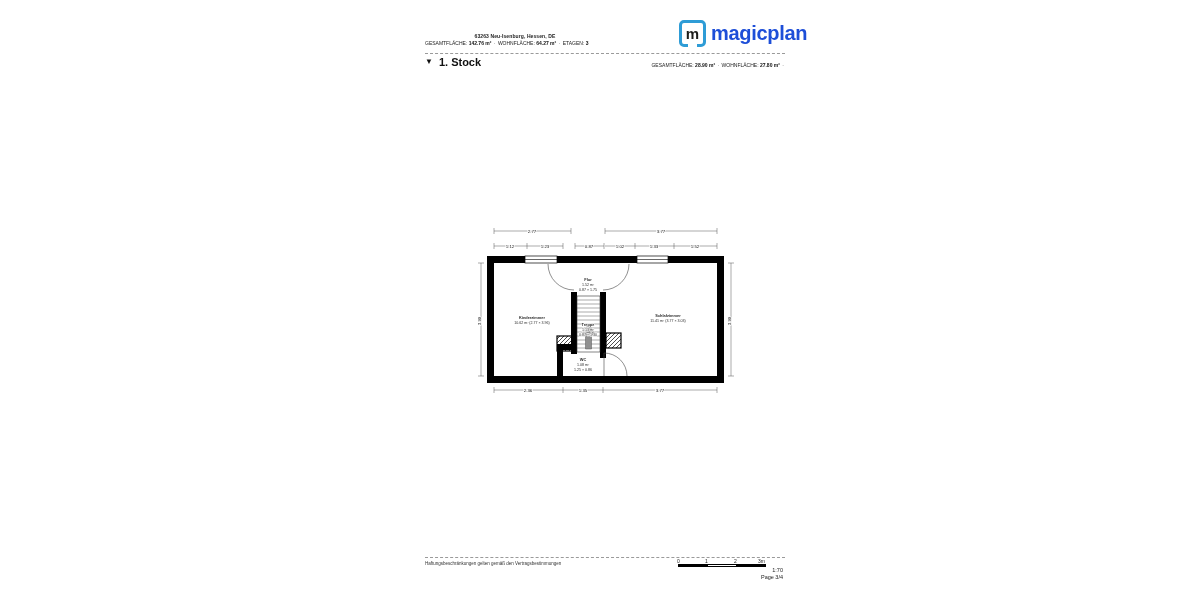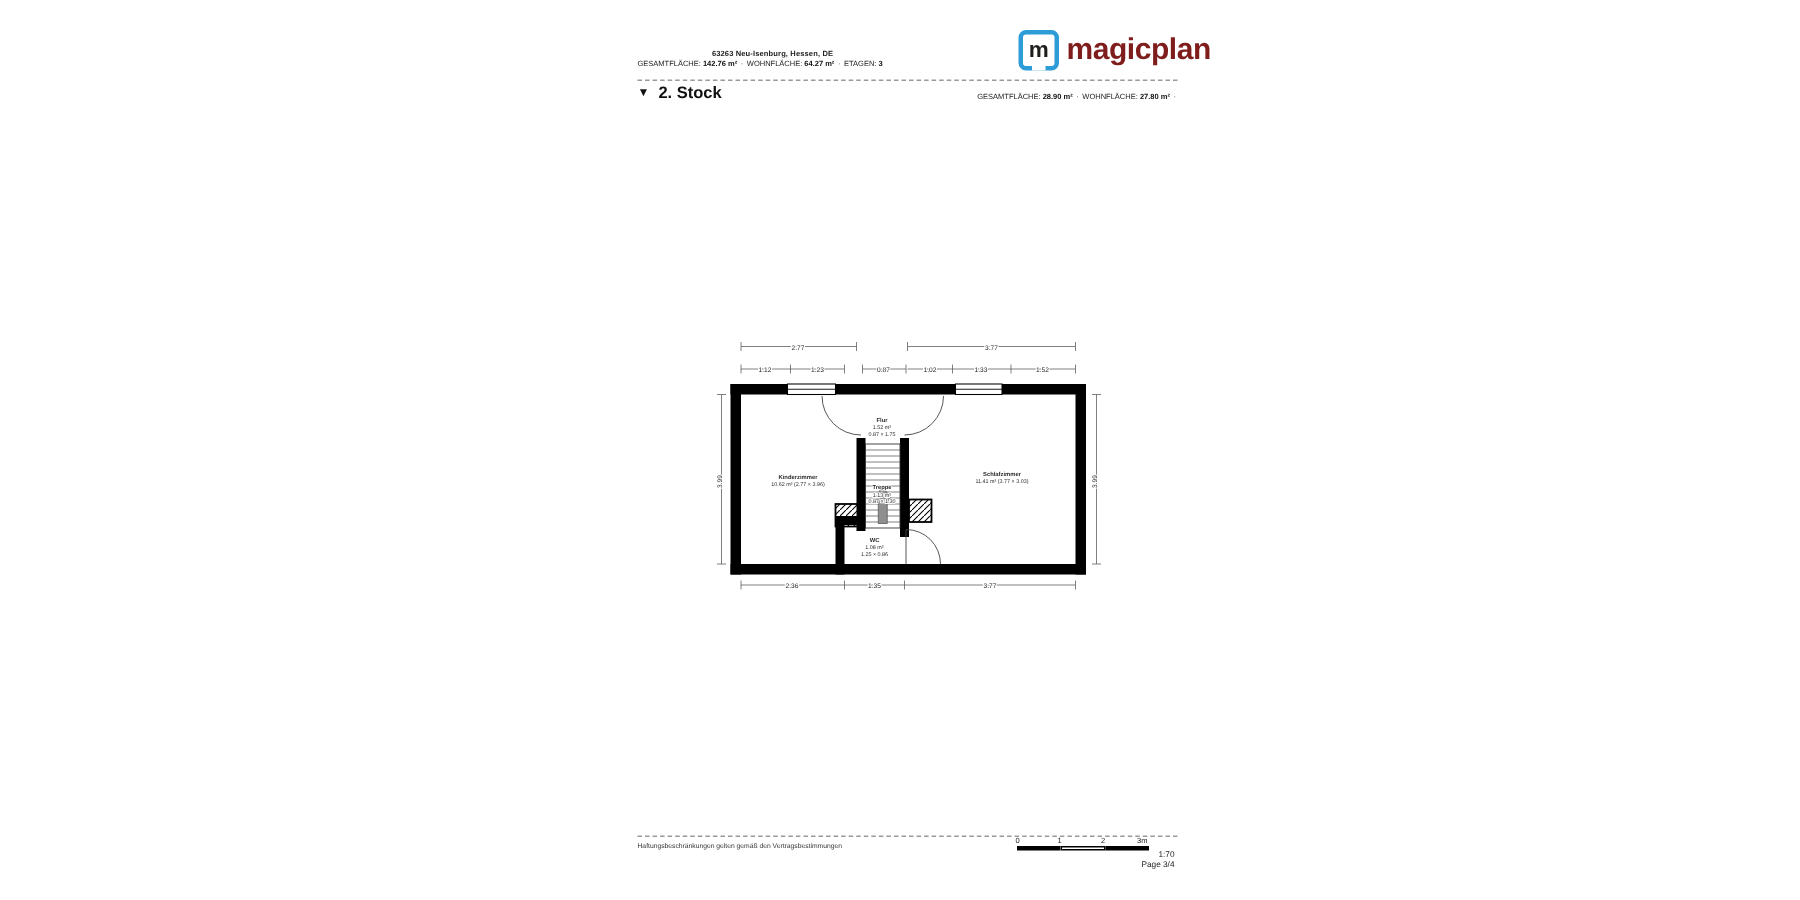--- a/index.html
+++ b/index.html
@@ -13,21 +13,21 @@
   .prop-stats{position:absolute;left:425px;top:40px;width:360px;
         font-size:5px;color:#222;}
   .prop-stats b,.floor-stats b{font-weight:bold;color:#111;}
   .sep{margin:0 1px;}
 
   .logo{position:absolute;left:679px;top:16px;height:34px;display:flex;align-items:center;}
   .logo-icon{width:21px;height:21px;border:3px solid #2e9cd6;border-radius:5px;
         position:relative;display:flex;align-items:center;justify-content:center;
         font-weight:bold;font-size:15px;color:#1d1d1b;}
   .logo-icon::after{content:"";position:absolute;left:6px;bottom:-3px;width:9px;height:3px;background:#fff;}
-  .logo-text{font-size:20px;font-weight:bold;color:#7f1d1d;margin-left:5px;letter-spacing:-.3px;}
+  .logo-text{font-size:20px;font-weight:bold;color:#1d4ed8;margin-left:5px;letter-spacing:-.3px;}
 
   .dash{position:absolute;left:425px;width:360px;border-top:1px dashed #9a9a9a;height:0;}
   .dash.top{top:53px;}
   .dash.bottom{top:557px;}
 
   
   .floor-title{position:absolute;left:425px;top:56px;font-size:11px;font-weight:bold;color:#111;
         display:flex;align-items:center;gap:6px;}
   .floor-title .tri{font-size:8px;line-height:1;}
   .floor-stats{position:absolute;left:425px;top:62px;width:360px;text-align:right;
@@ -77,21 +77,21 @@
     <div class="logo-icon">
       <span>m</span>
     </div>
     <div class="logo-text">magicplan</div>
   </div>
 
   <div class="dash top"></div>
 
   <div class="floor-title">
     <span class="tri">▼</span>
-    <span>2. Stock</span>
+    <span>1. Stock</span>
   </div>
   <div class="floor-stats">
     <span>GESAMTFLÄCHE:</span>
     <b>28.90 m²</b>
     <span class="sep">·</span>
     <span>WOHNFLÄCHE:</span>
     <b>27.80 m²</b>
     <span class="sep">·</span>
   </div>
 

